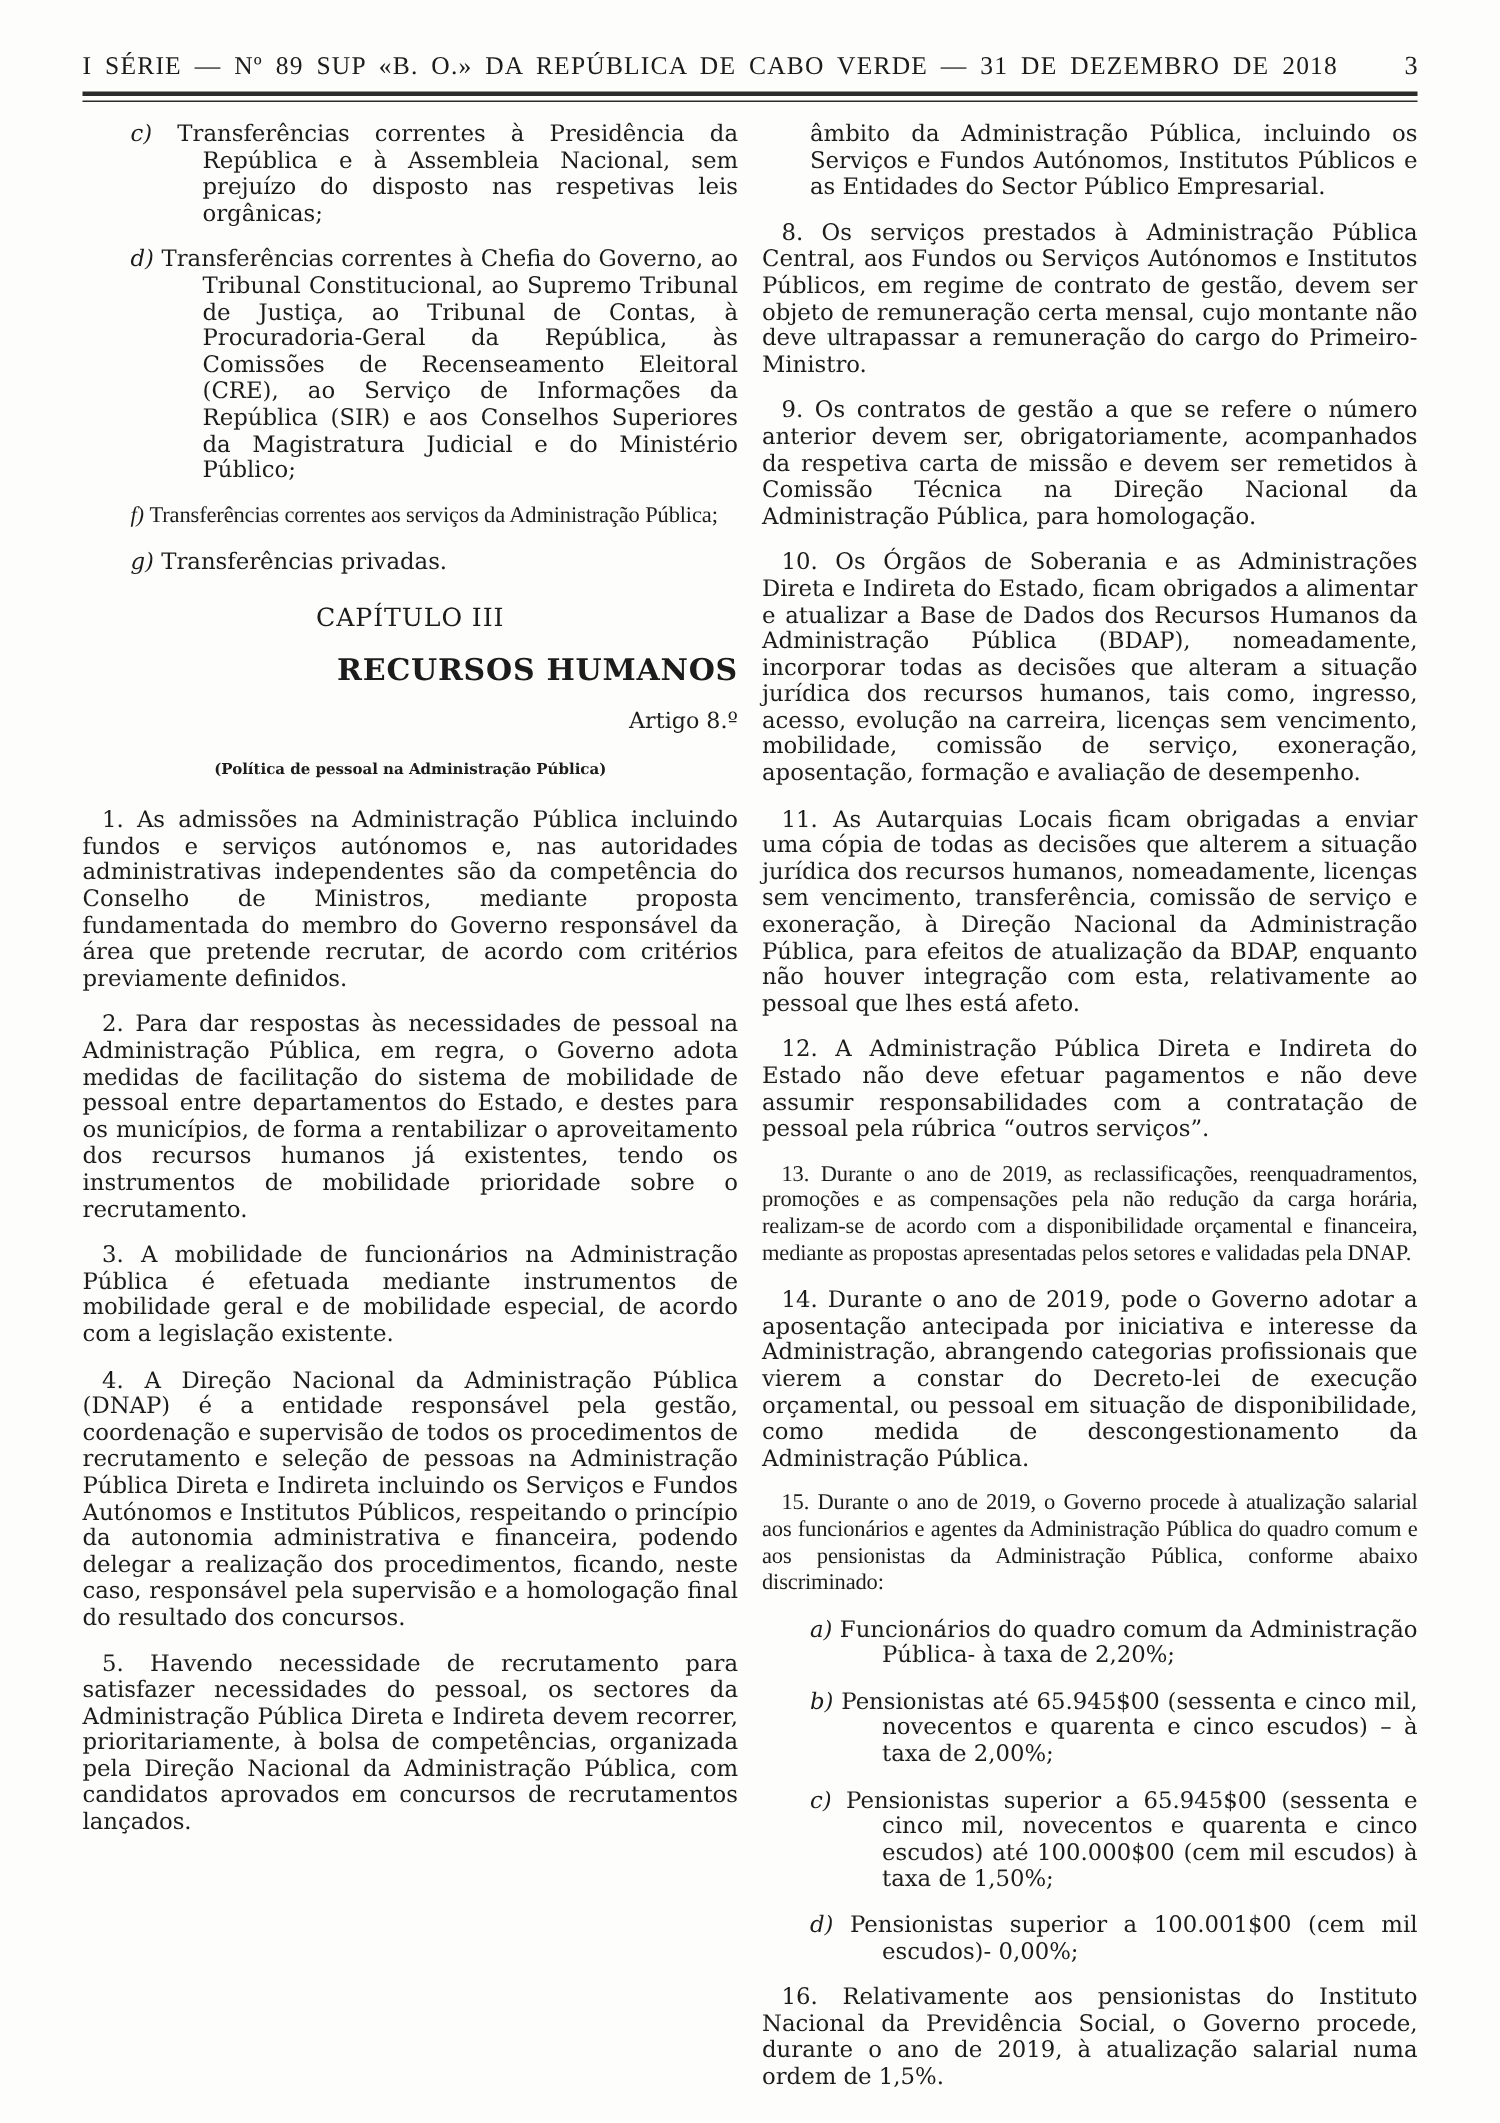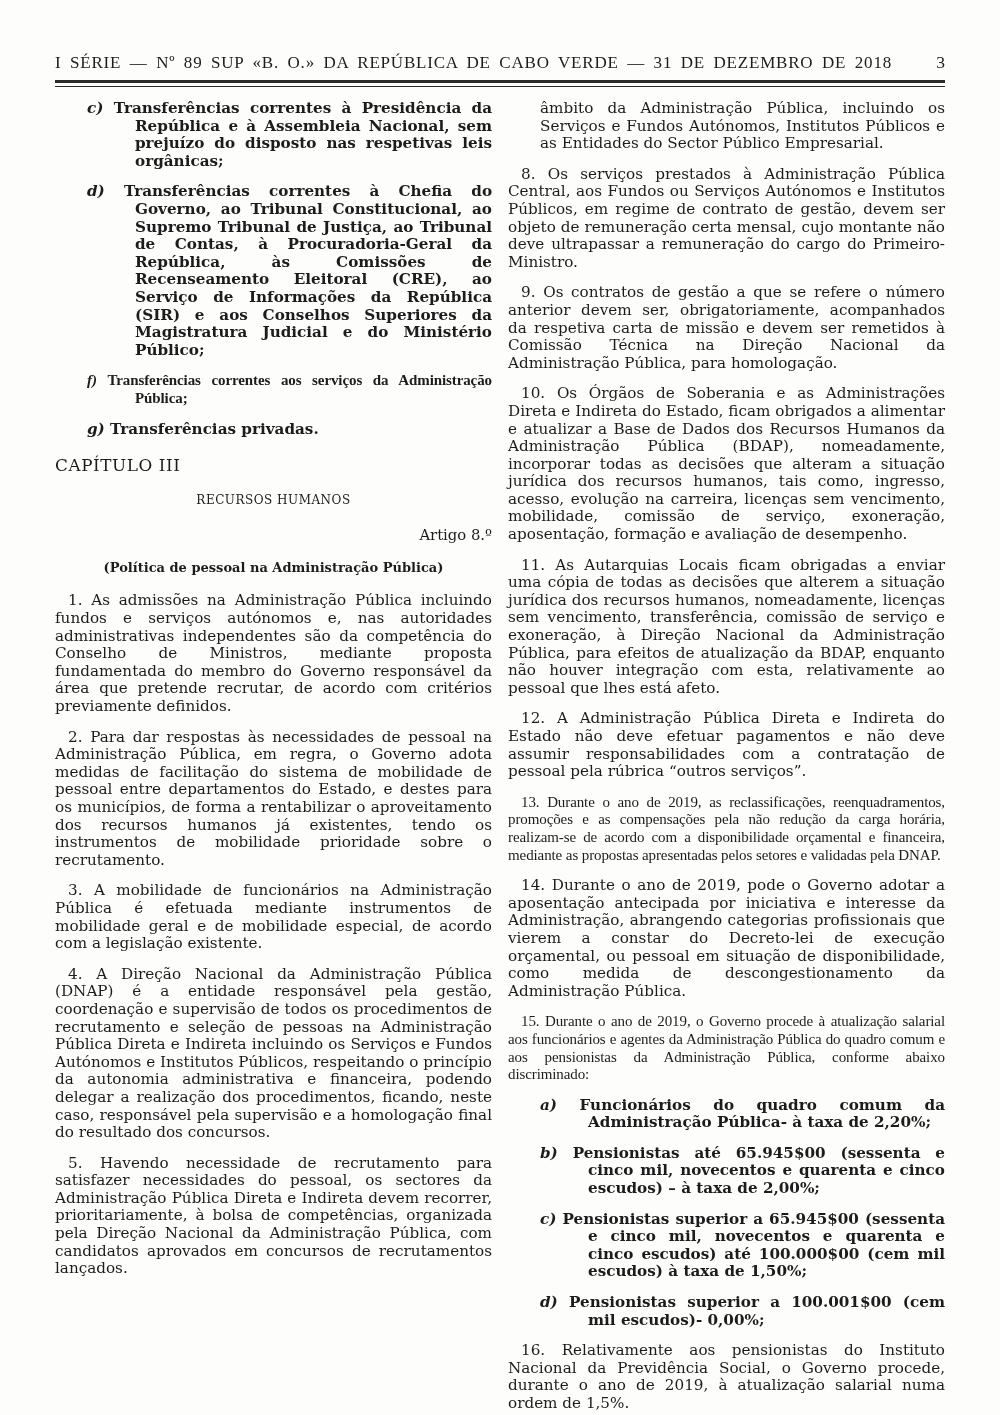--- a/index.html
+++ b/index.html
@@ -1,21 +1,21 @@
 <!DOCTYPE html>
 <html lang="pt"><head>
 <meta charset="utf-8">
 <style>
   html, body { margin: 0; padding: 0; background: #ffffff; }
   .page {
     position: relative;
     width: 1000px;
     height: 1415px;
     box-sizing: border-box;
-    padding: 52px 55px 0 55px;
+    padding: 33px 55px 0 55px;
     background: #fdfdfc;
     color: #1c1c1c;
     font-family: "DejaVu Serif", "Liberation Serif", serif;
     overflow: hidden;
   }
   .header {
     display: flex;
     justify-content: space-between;
     align-items: baseline;
     font-family: "Liberation Serif", "DejaVu Serif", serif;
@@ -36,42 +36,41 @@
     gap: 16px;
     margin-top: 13px;
   }
   .col { width: 437px; font-size: 15.2px; line-height: 17.6px; }
   .block { margin: 0 0 13px 0; text-align: justify; }
   .para { text-indent: 13px; }
   .noindent { text-indent: 0; margin-left: 32px; }
   .item {
     padding-left: 80px;
     text-indent: -48px;
-    font-weight: bold;
   }
   .marker { font-style: italic; }
   .condensed { font-family: "Liberation Serif", serif; font-size: 15px; letter-spacing: -0.1px; }
   .h-chapter {
-    text-align: left; text-indent: 0;
+    text-align: center; text-indent: 0;
     font-size: 16.8px; letter-spacing: 0.6px;
     margin: 19px 0 17px 0;
   }
   .h-section {
-    text-align: center; text-indent: 0;
-    font-weight: normal; font-size: 12px; letter-spacing: 0.5px;
+    text-align: right; text-indent: 0;
+    font-weight: bold; font-size: 20px; letter-spacing: 0.5px;
     margin: 0 0 17px 0;
   }
   .h-article {
     text-align: right; text-indent: 0;
     font-size: 14.8px;
     margin: 0 0 15px 0;
   }
   .h-subject {
     text-align: center; text-indent: 0;
-    font-weight: bold; font-size: 13px;
+    font-weight: bold; font-size: 10px;
     margin: 0 0 16px 0;
   }
 </style>
 </head>
 <body>
 
 <div class="page">
   <div class="header">
     <span>I SÉRIE — Nº 89 SUP «B. O.» DA REPÚBLICA DE CABO VERDE — 31 DE DEZEMBRO DE 2018</span>
     <span class="pageno">3</span>

